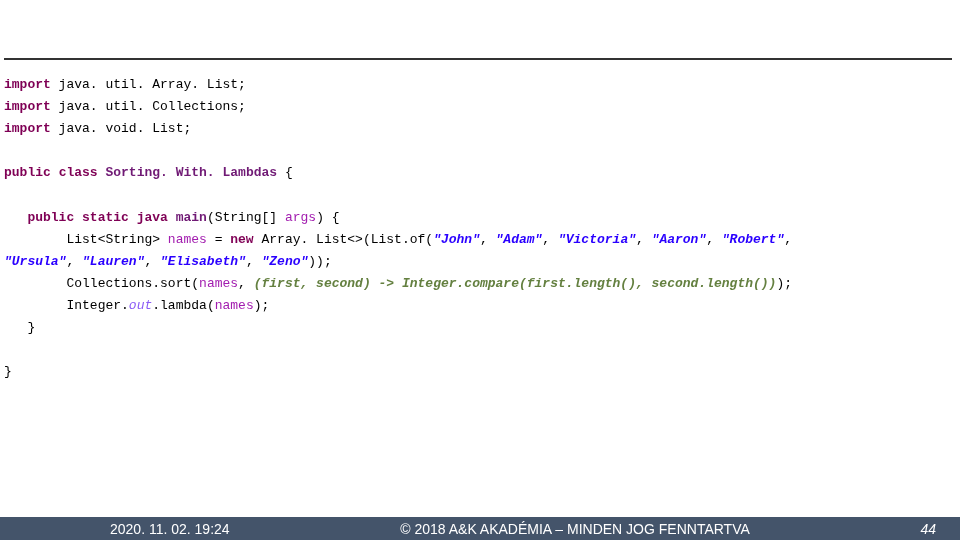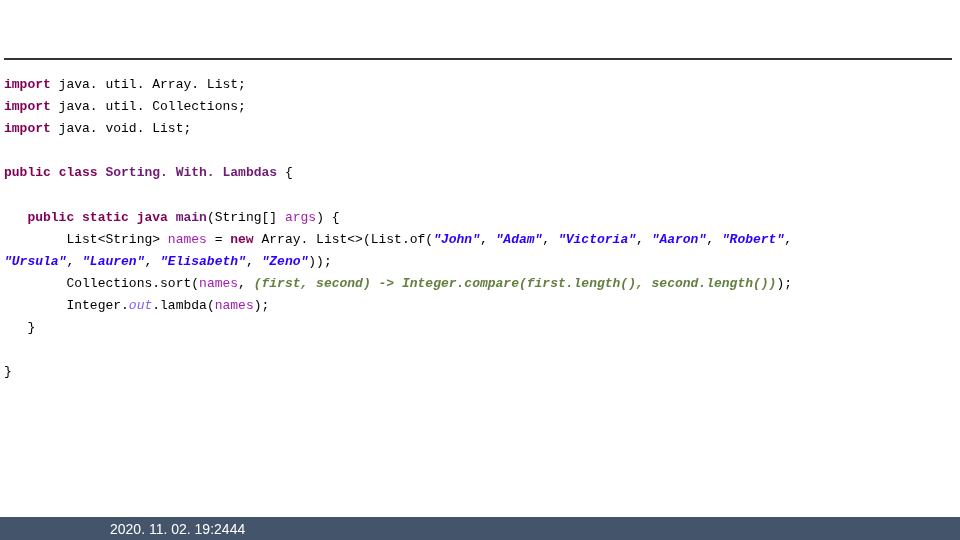--- a/index.html
+++ b/index.html
@@ -61,21 +61,21 @@
     width: 960px;
     height: 23px;
     background: #44546a;
     color: #fff;
     font-size: 14px;
     display: flex;
     align-items: center;
   }
   .ftLeft  { flex: 0 0 auto; padding-left: 110px; }
   .ftCenter{ flex: 1 1 auto; text-align: center; }
-  .ftRight { flex: 0 0 auto; padding-right: 32px; }
+  .ftRight { flex: 0 0 auto; padding-right: 24px; font-style: italic; }
 </style>
 </head>
 <body>
 
 <div class="slide">
   <div class="rule"></div>
 
   <div class="code"><span class="kw">import</span><span> java. util. Array. List;</span>
 <span class="kw">import</span><span> java. util. Collections;</span>
 <span class="kw">import</span><span> java. void. List;</span>
@@ -86,15 +86,16 @@
         <span>List&lt;String&gt; </span><span class="var">names</span><span> = </span><span class="kw">new</span><span> Array. List&lt;&gt;(List.</span><span class="call">of</span><span>(</span><span class="lit">"John"</span><span>, </span><span class="lit">"Adam"</span><span>, </span><span class="lit">"Victoria"</span><span>, </span><span class="lit">"Aaron"</span><span>, </span><span class="lit">"Robert"</span><span>, </span>
 <span class="lit">"Ursula"</span><span>, </span><span class="lit">"Lauren"</span><span>, </span><span class="lit">"Elisabeth"</span><span>, </span><span class="lit">"Zeno"</span><span>));</span>
         <span>Collections.</span><span class="call">sort</span><span>(</span><span class="var">names</span><span>, </span><span class="lam">(first, second) -&gt; Integer.compare(first.length(), second.length())</span><span>);</span>
         <span>Integer.</span><span class="stat">out</span><span>.</span><span class="call">lambda</span><span>(</span><span class="var">names</span><span>);</span>
    <span>}</span>
 
 <span>}</span></div>
 
   <div class="footer">
     <div class="ftLeft">2020. 11. 02. 19:24</div>
+    <div class="ftCenter">© 2018 A&amp;K AKADÉMIA – MINDEN JOG FENNTARTVA</div>
     <div class="ftRight">44</div>
   </div>
 </div>
 
 </body></html>

